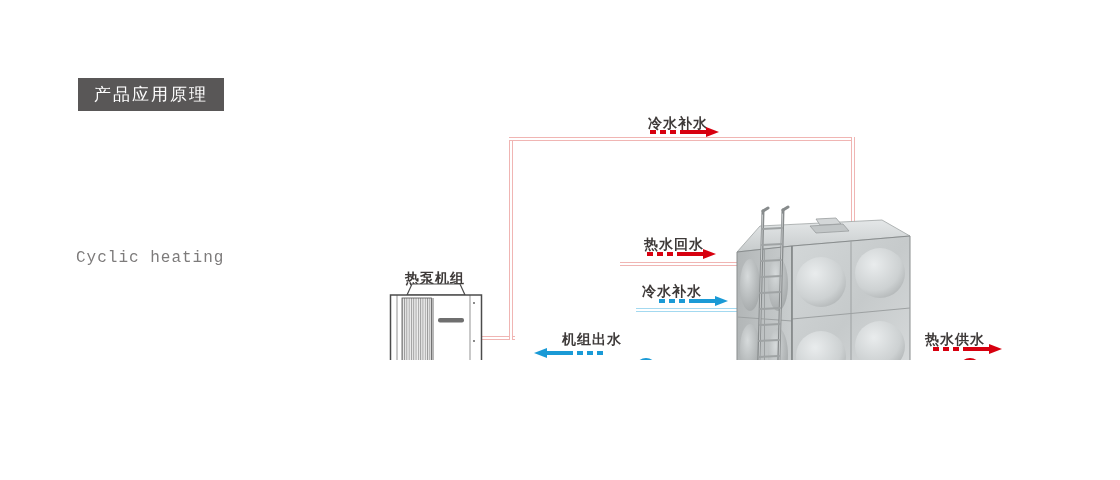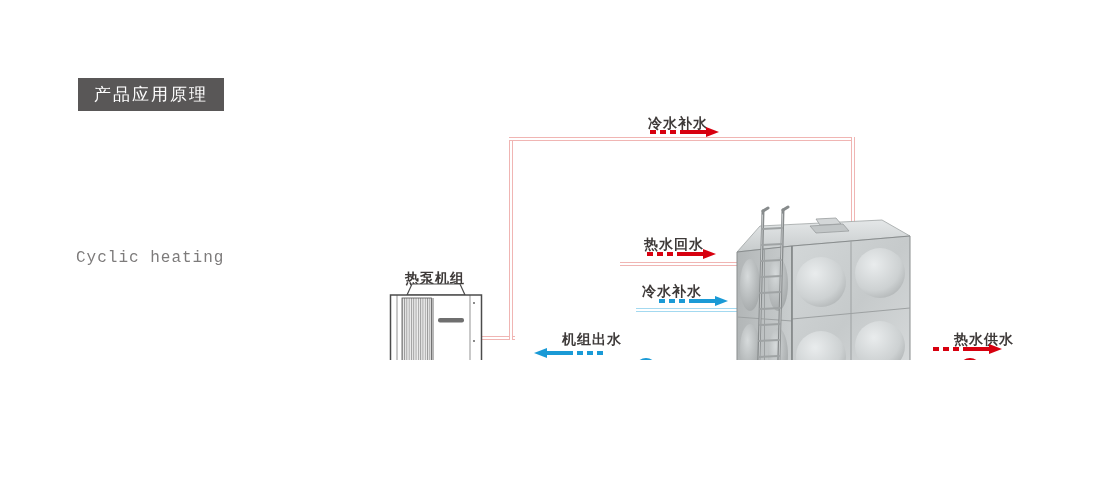--- a/index.html
+++ b/index.html
@@ -223,21 +223,21 @@
 
   <div class="pipe-label" style="left:562px;top:331px;">机组出水</div>
   <div class="flow blue" style="left:534px;top:347px;">
     <div class="head-l"></div>
       <div class="shaft"></div>
       <div class="dash"></div>
       <div class="dash"></div>
       <div class="dash"></div>
   </div>
 
-  <div class="pipe-label" style="left:925px;top:331px;margin-left:29px;">热水供水</div>
+  <div class="pipe-label" style="left:925px;top:331px;">热水供水</div>
   <div class="flow red" style="left:933px;top:343px;">
     <div class="dash"></div>
       <div class="dash"></div>
       <div class="dash"></div>
       <div class="shaft"></div>
       <div class="head-r"></div>
   </div>
 
 </div>
 

